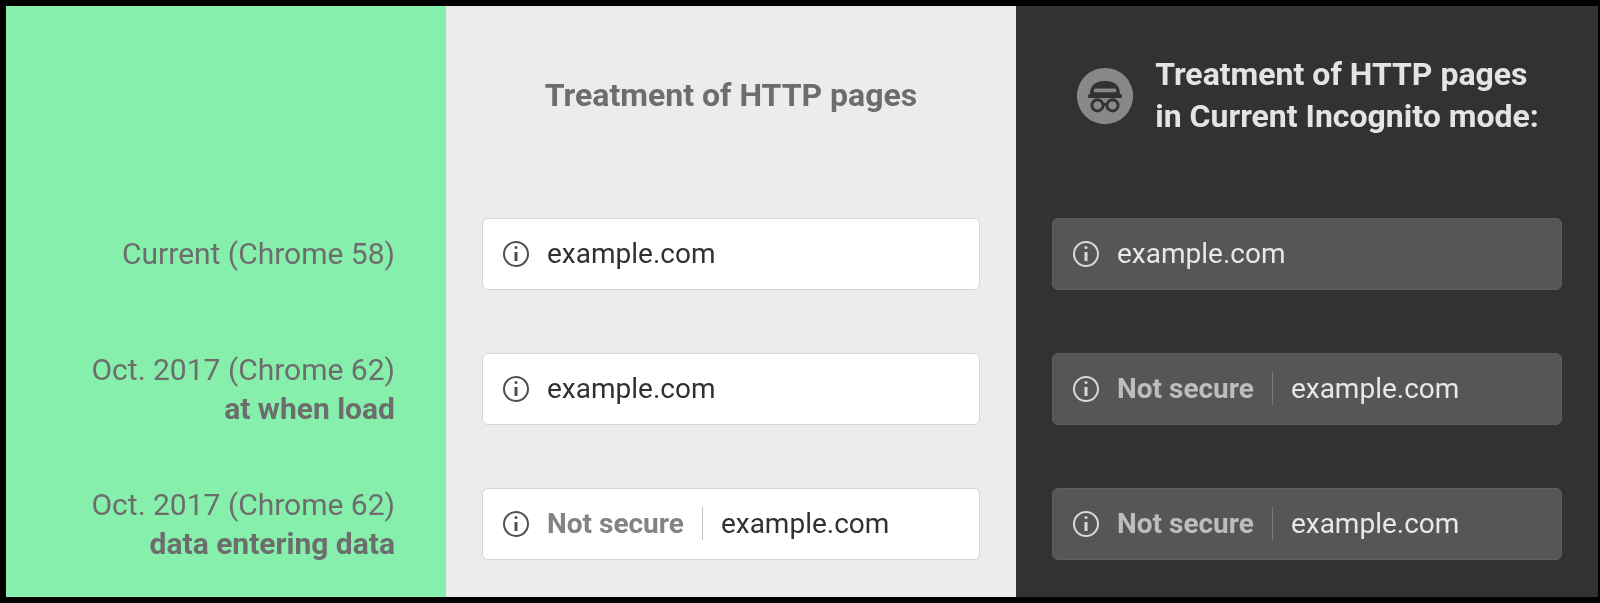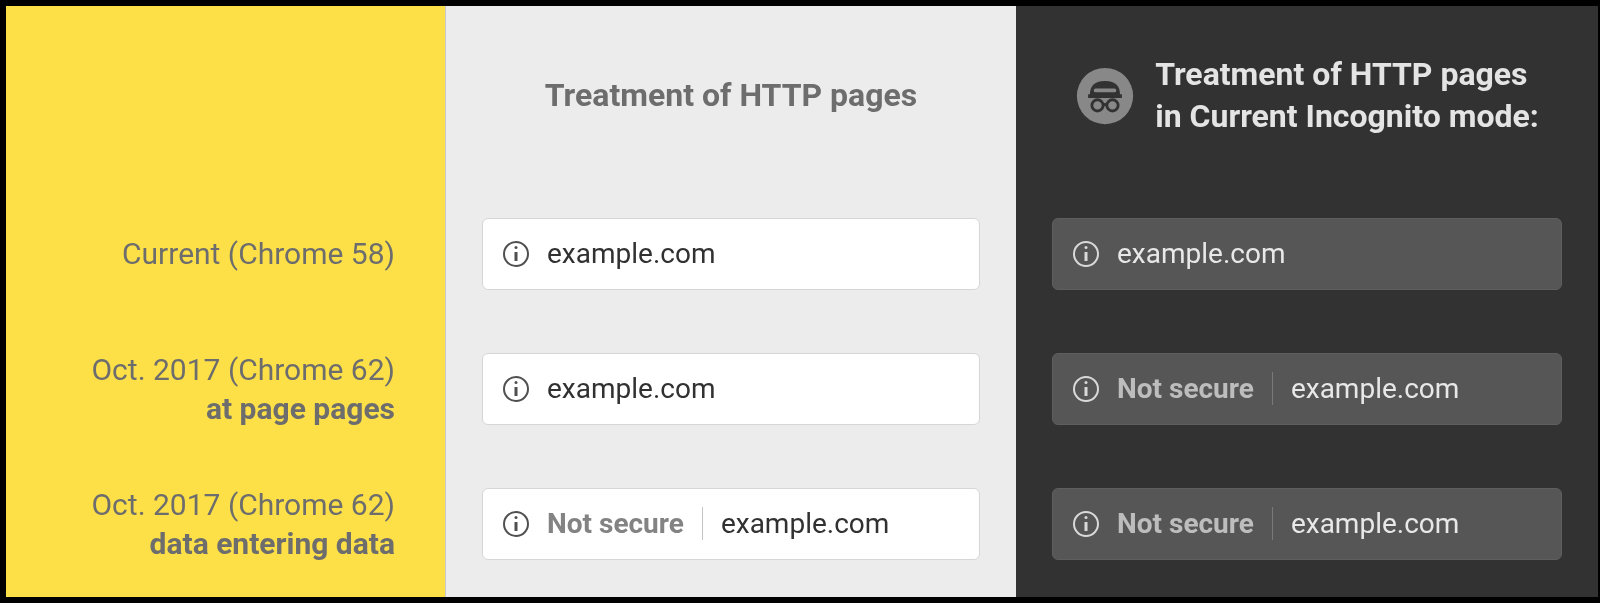--- a/index.html
+++ b/index.html
@@ -18,21 +18,21 @@
     grid-template-columns: 440px 570px 582px;
     width: 100%;
     height: 100%;
   }
   .col {
     display: flex;
     flex-direction: column;
     padding: 0 36px;
   }
   .col-labels {
-    background: #fde047;
+    background: #86efac;
     border-right: 1px solid #c8c8c8;
   }
   .col-normal {
     background: #ececec;
   }
   .col-incognito {
     background: #323232;
   }
 
   .header {
@@ -153,21 +153,21 @@
 
       <div class="row">
         <div class="row-label">
           <span>Current (Chrome 58)</span>
         </div>
       </div>
 
       <div class="row">
         <div class="row-label">
           <span>Oct. 2017 (Chrome 62)</span>
-          <span class="sub">at page pages</span>
+          <span class="sub">at when load</span>
         </div>
       </div>
 
       <div class="row">
         <div class="row-label">
           <span>Oct. 2017 (Chrome 62)</span>
           <span class="sub">data entering data</span>
         </div>
       </div>
     </div>

